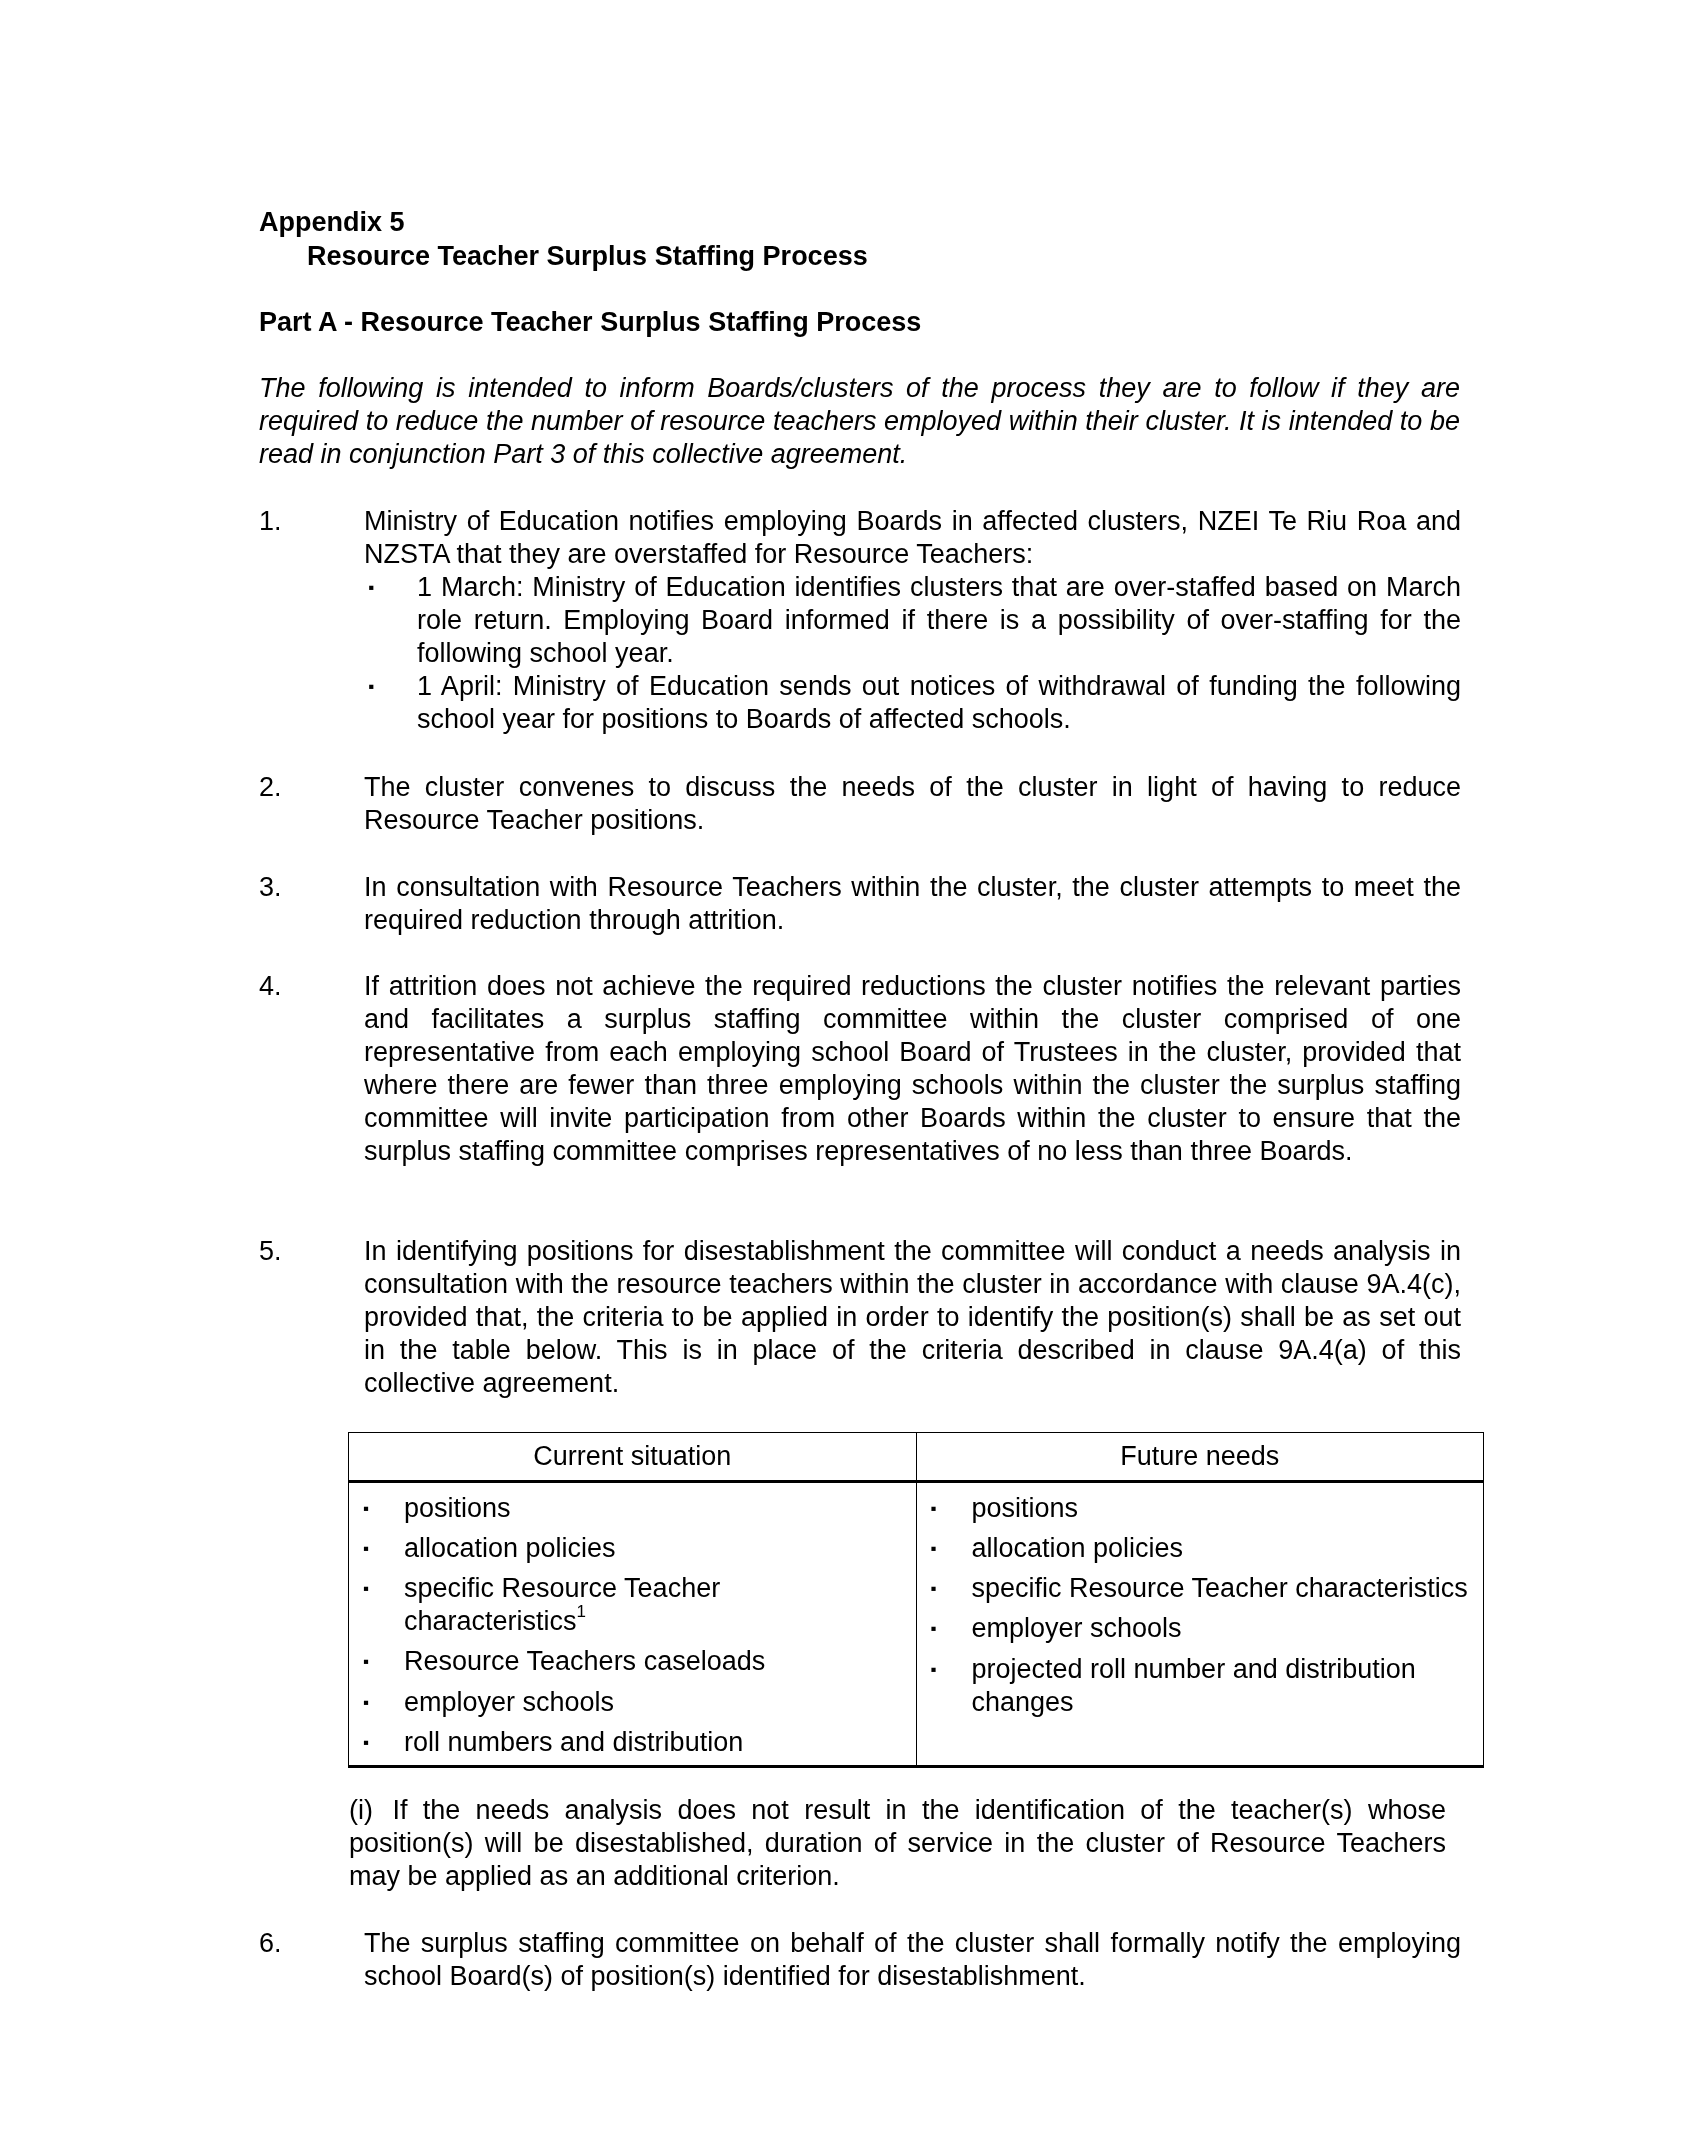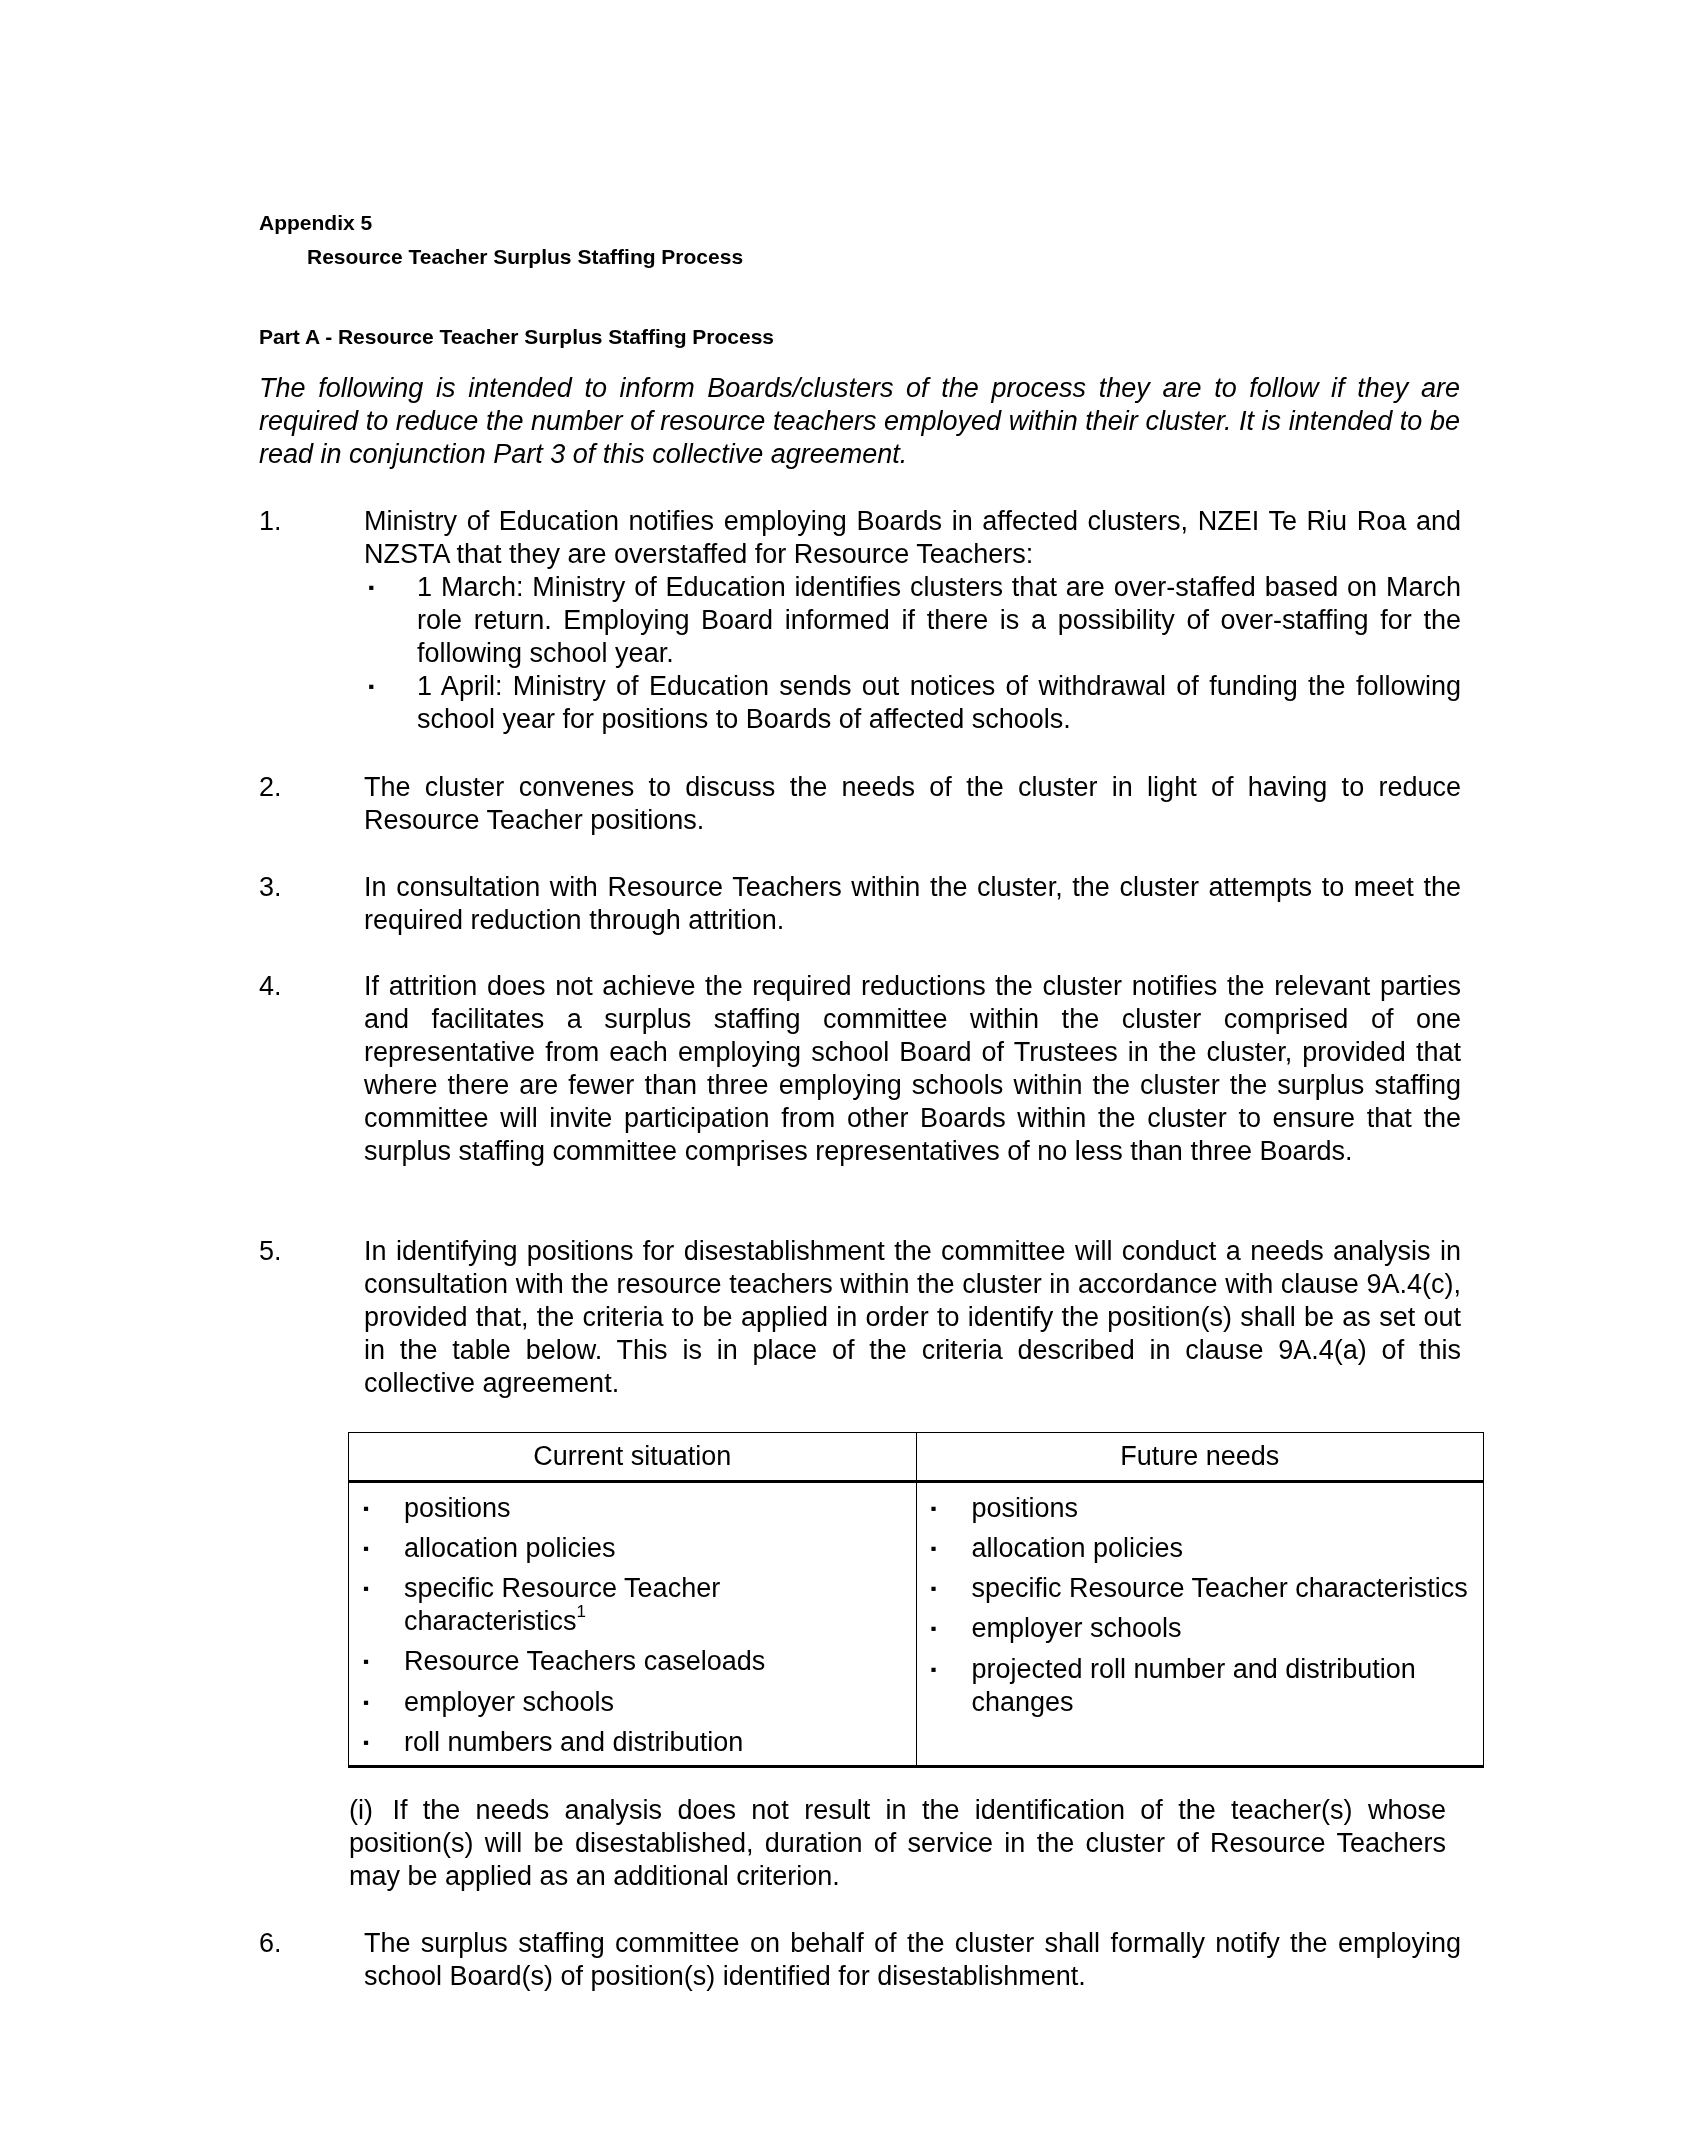--- a/index.html
+++ b/index.html
@@ -1,20 +1,20 @@
 <!DOCTYPE html>
 <html style="font-size:6.9px"><head>
 <meta charset="utf-8">
 <style>
   html, body { margin: 0; padding: 0; background: #ffffff; }
   body { width: 1707px; height: 2415px; position: relative; overflow: hidden;
          font-family: "Liberation Sans", sans-serif; color: #000; font-size: 27px; line-height: 33px; }
   .page { position: absolute; left: 0; top: 0; width: 1707px; height: 2415px; }
   .abs { position: absolute; }
-  .h { font-weight: bold; font-size: 21px; line-height: 33px; }
+  .h { font-weight: bold; font-size: 27px; line-height: 33px; }
   .intro { font-style: italic; text-align: justify; text-align-last: left; }
   .item { position: absolute; left: 259px; width: 1201px; }
   .item .num { position: absolute; left: 0; top: 0; }
   .item .txt { position: absolute; left: 105px; width: 1097px; text-align: justify; text-align-last: left; }
   .bul { position: relative; padding-left: 53px; text-align: justify; text-align-last: left; }
   .bul .mark { position: absolute; left: 4.3px; top: 0; font-size: 17px; }
   table.crit { position: absolute; left: 348px; top: 1432px; width: 1136px; border-collapse: collapse; padding-left: 6px; }
   table.crit th { font-weight: normal; text-align: center; border: 1.7px solid #000; border-bottom: 3.9px solid #000; height: 47px; padding: 0; }
   table.crit td { vertical-align: top; border-left: 1.7px solid #000; border-right: 1.7px solid #000; border-bottom: 3.9px solid #000; padding: 8.6px 0 6px 0; width: 50%; }
   table.crit th:first-child, table.crit td:first-child { width: 559px; }
@@ -23,21 +23,21 @@
   .cell-item:last-child { margin-bottom: 0; }
   sup { font-size: 17px; line-height: 0; position: relative; top: -3.4px; }
 </style>
 </head>
 <body>
 
 <div class="page">
 
   <div class="abs h" style="left:259px; top:206px;">Appendix 5</div>
   <div class="abs h" style="left:259px; top:240px;margin-left:48px;">Resource Teacher Surplus Staffing Process</div>
-  <div class="abs h" style="left:259px; top:306px;margin-top:14px;">Part A - Resource Teacher Surplus Staffing Process</div>
+  <div class="abs h" style="left:259px; top:306px;">Part A - Resource Teacher Surplus Staffing Process</div>
 
   <div class="abs intro" style="left:259px; top:372px; width:1201px;">The following is intended to inform Boards/clusters of the process they are to follow if they are required to reduce the number of resource teachers employed within their cluster.  It is intended to be read in conjunction Part 3 of this collective agreement.</div>
 
   <div class="item" style="top:505px;">
     <span class="num">1.</span>
     <div class="txt">
       <div>Ministry of Education notifies employing Boards in affected clusters, NZEI Te Riu Roa and NZSTA that they are overstaffed for Resource Teachers:</div>
       <div class="bul">
         <span class="mark">▪</span>
         <span>1 March: Ministry of Education identifies clusters that are over-staffed based on March role return. Employing Board informed if there is a possibility of over-staffing for the following school year.</span>

